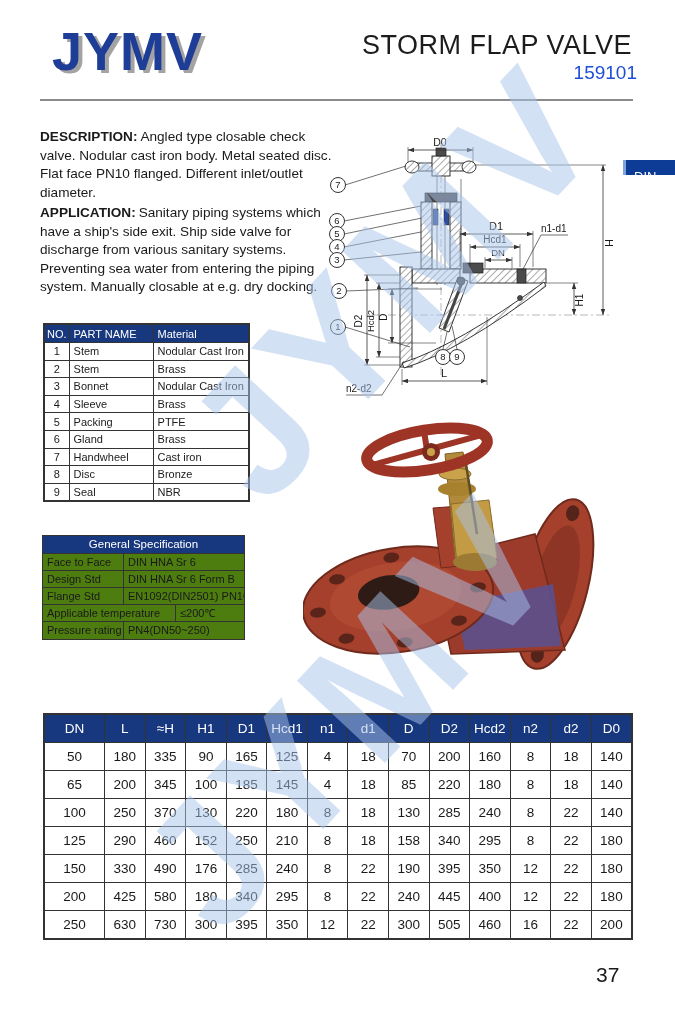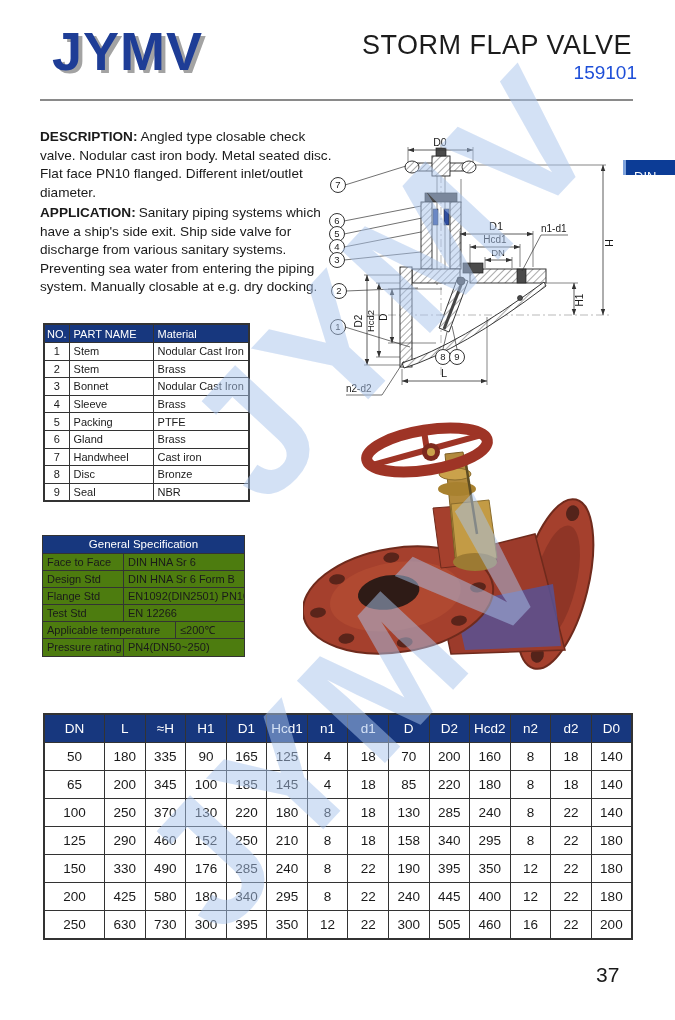--- a/index.html
+++ b/index.html
@@ -300,24 +300,20 @@
     </div>
     <div class="spec-row">
       <div class="sc sl">Design Std</div>
       <div class="sc sv">DIN HNA Sr 6 Form B</div>
     </div>
     <div class="spec-row">
       <div class="sc sl">Flange Std</div>
       <div class="sc sv">EN1092(DIN2501) PN10</div>
     </div>
     <div class="spec-row">
-      <div class="sc sl">Test Std</div>
-      <div class="sc sv">EN 12266</div>
-    </div>
-    <div class="spec-row">
       <div class="sc sl wide">Applicable temperature</div>
       <div class="sc sv">≤200℃</div>
     </div>
     <div class="spec-row">
       <div class="sc sl">Pressure rating</div>
       <div class="sc sv">PN4(DN50~250)</div>
     </div>
   </div>
 
   <div class="photo">

